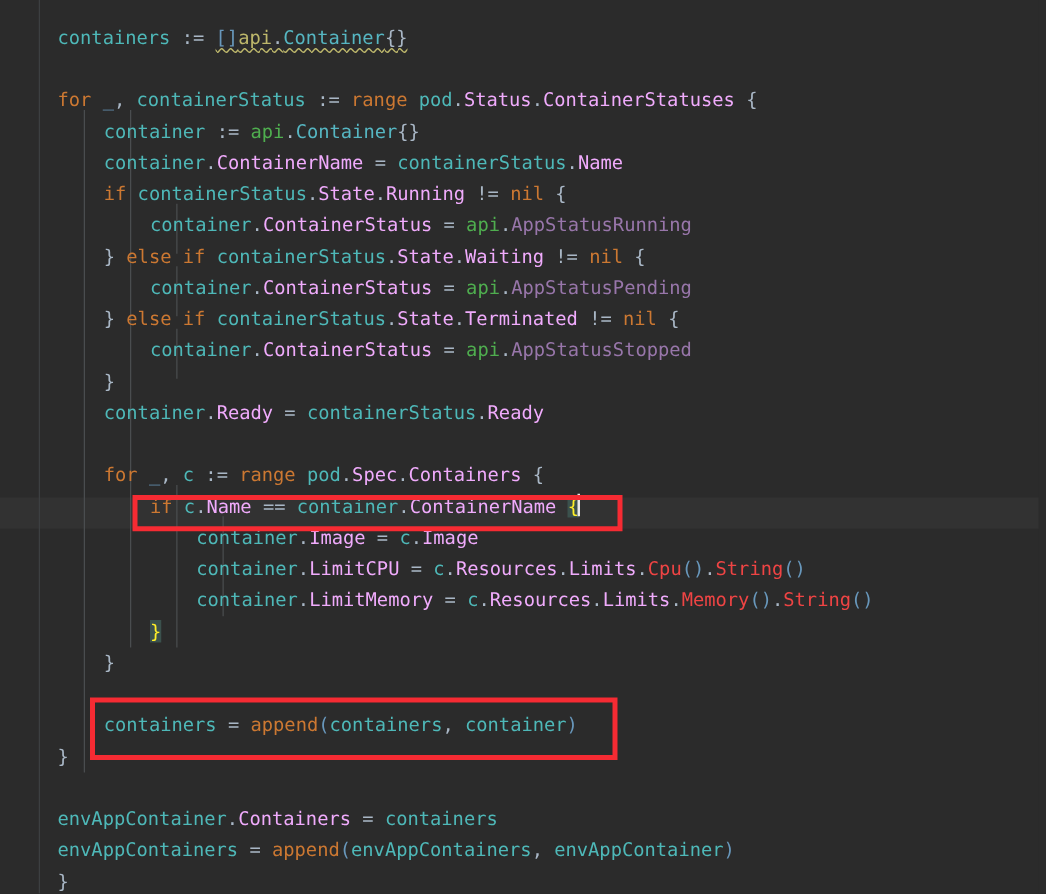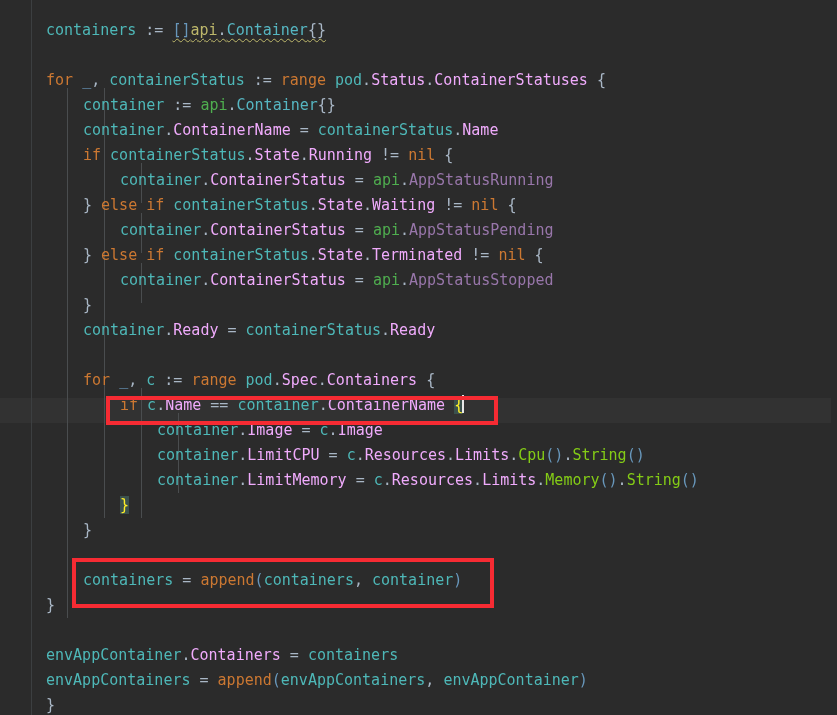--- a/index.html
+++ b/index.html
@@ -65,21 +65,21 @@
 
   
   .t-ident   { color: #4eb8b8; }  
   .t-kw      { color: #cc7832; text-align: center; }  
   .t-op      { color: #a9b7c6; }  
   .t-field   { color: #f0abfc; }  
   .t-pkg     { color: #4fae4f; }  
   .t-pkgy    { color: #bdb76b; }  
   .t-type    { color: #56b6c2; }  
   .t-const   { color: #9876aa; }  
-  .t-func    { color: #84cc16; }  
+  .t-func    { color: #ef4444; }  
   .t-brace   { color: #a9b7c6; }
   .t-blue    { color: #6897bb; }
 
   
   .squiggle {
     text-decoration: underline wavy #bdb76b;
     text-underline-offset: 3px;
     text-decoration-thickness: 1px;
   }
 

